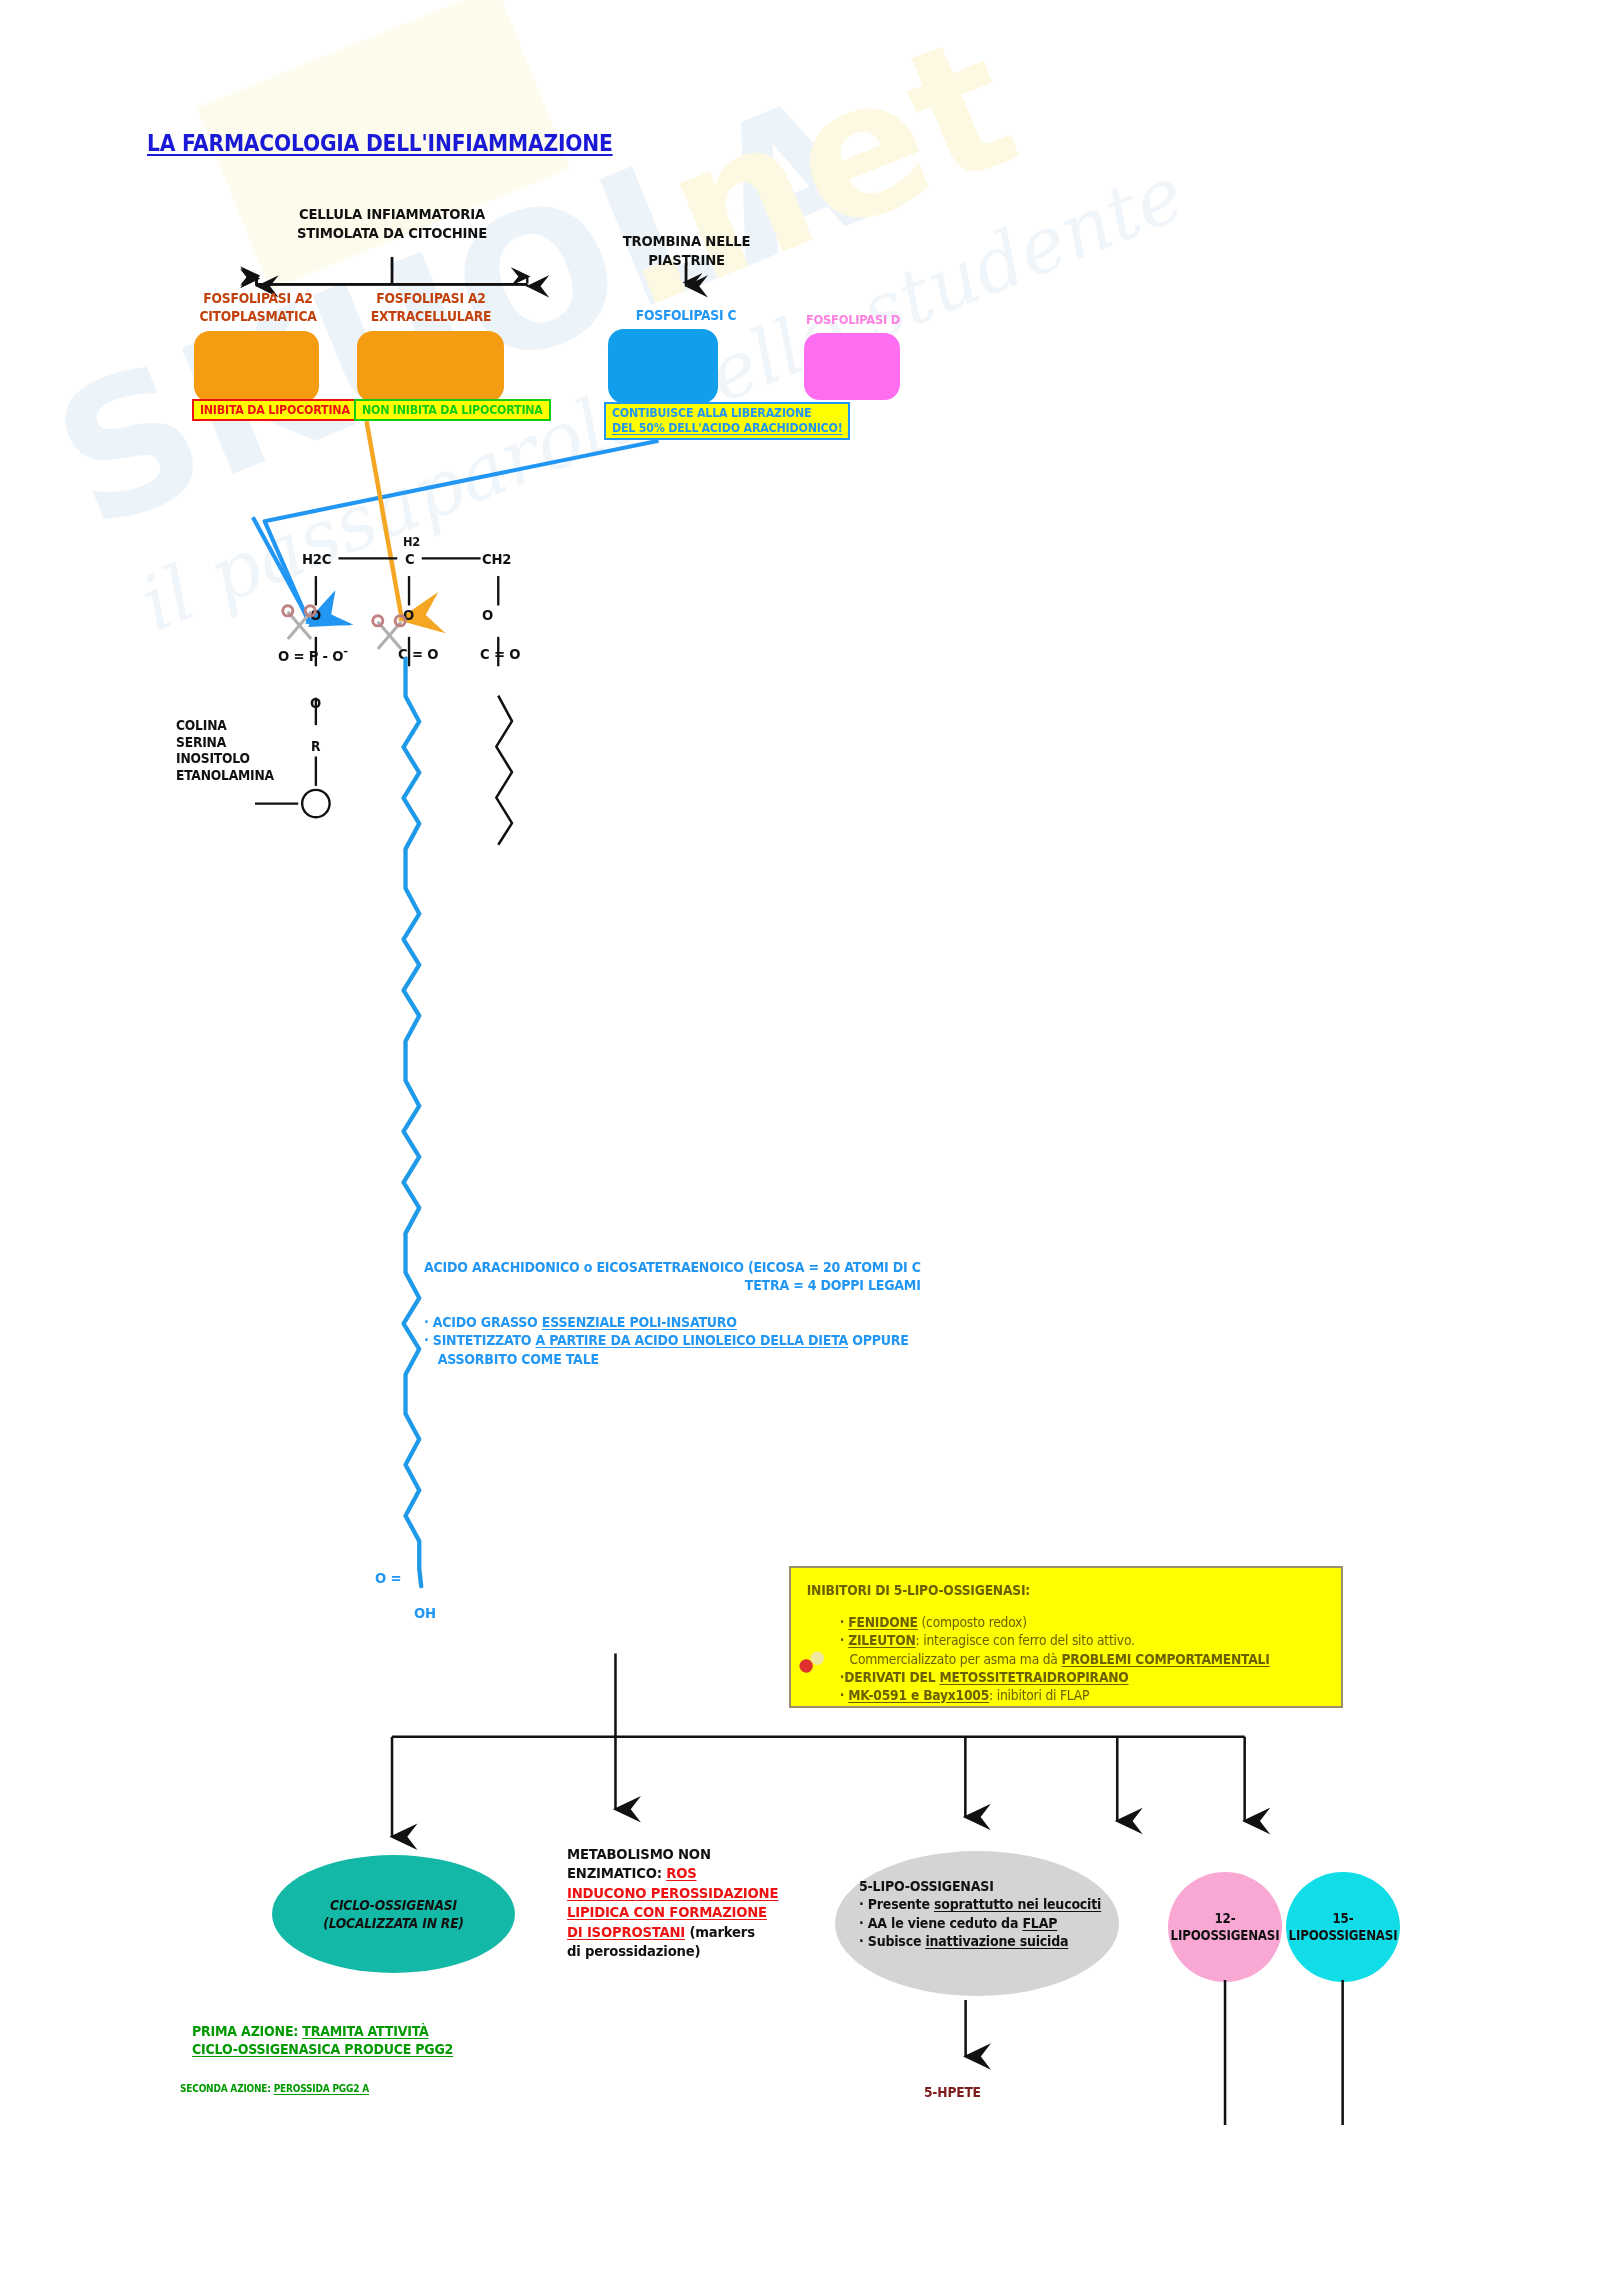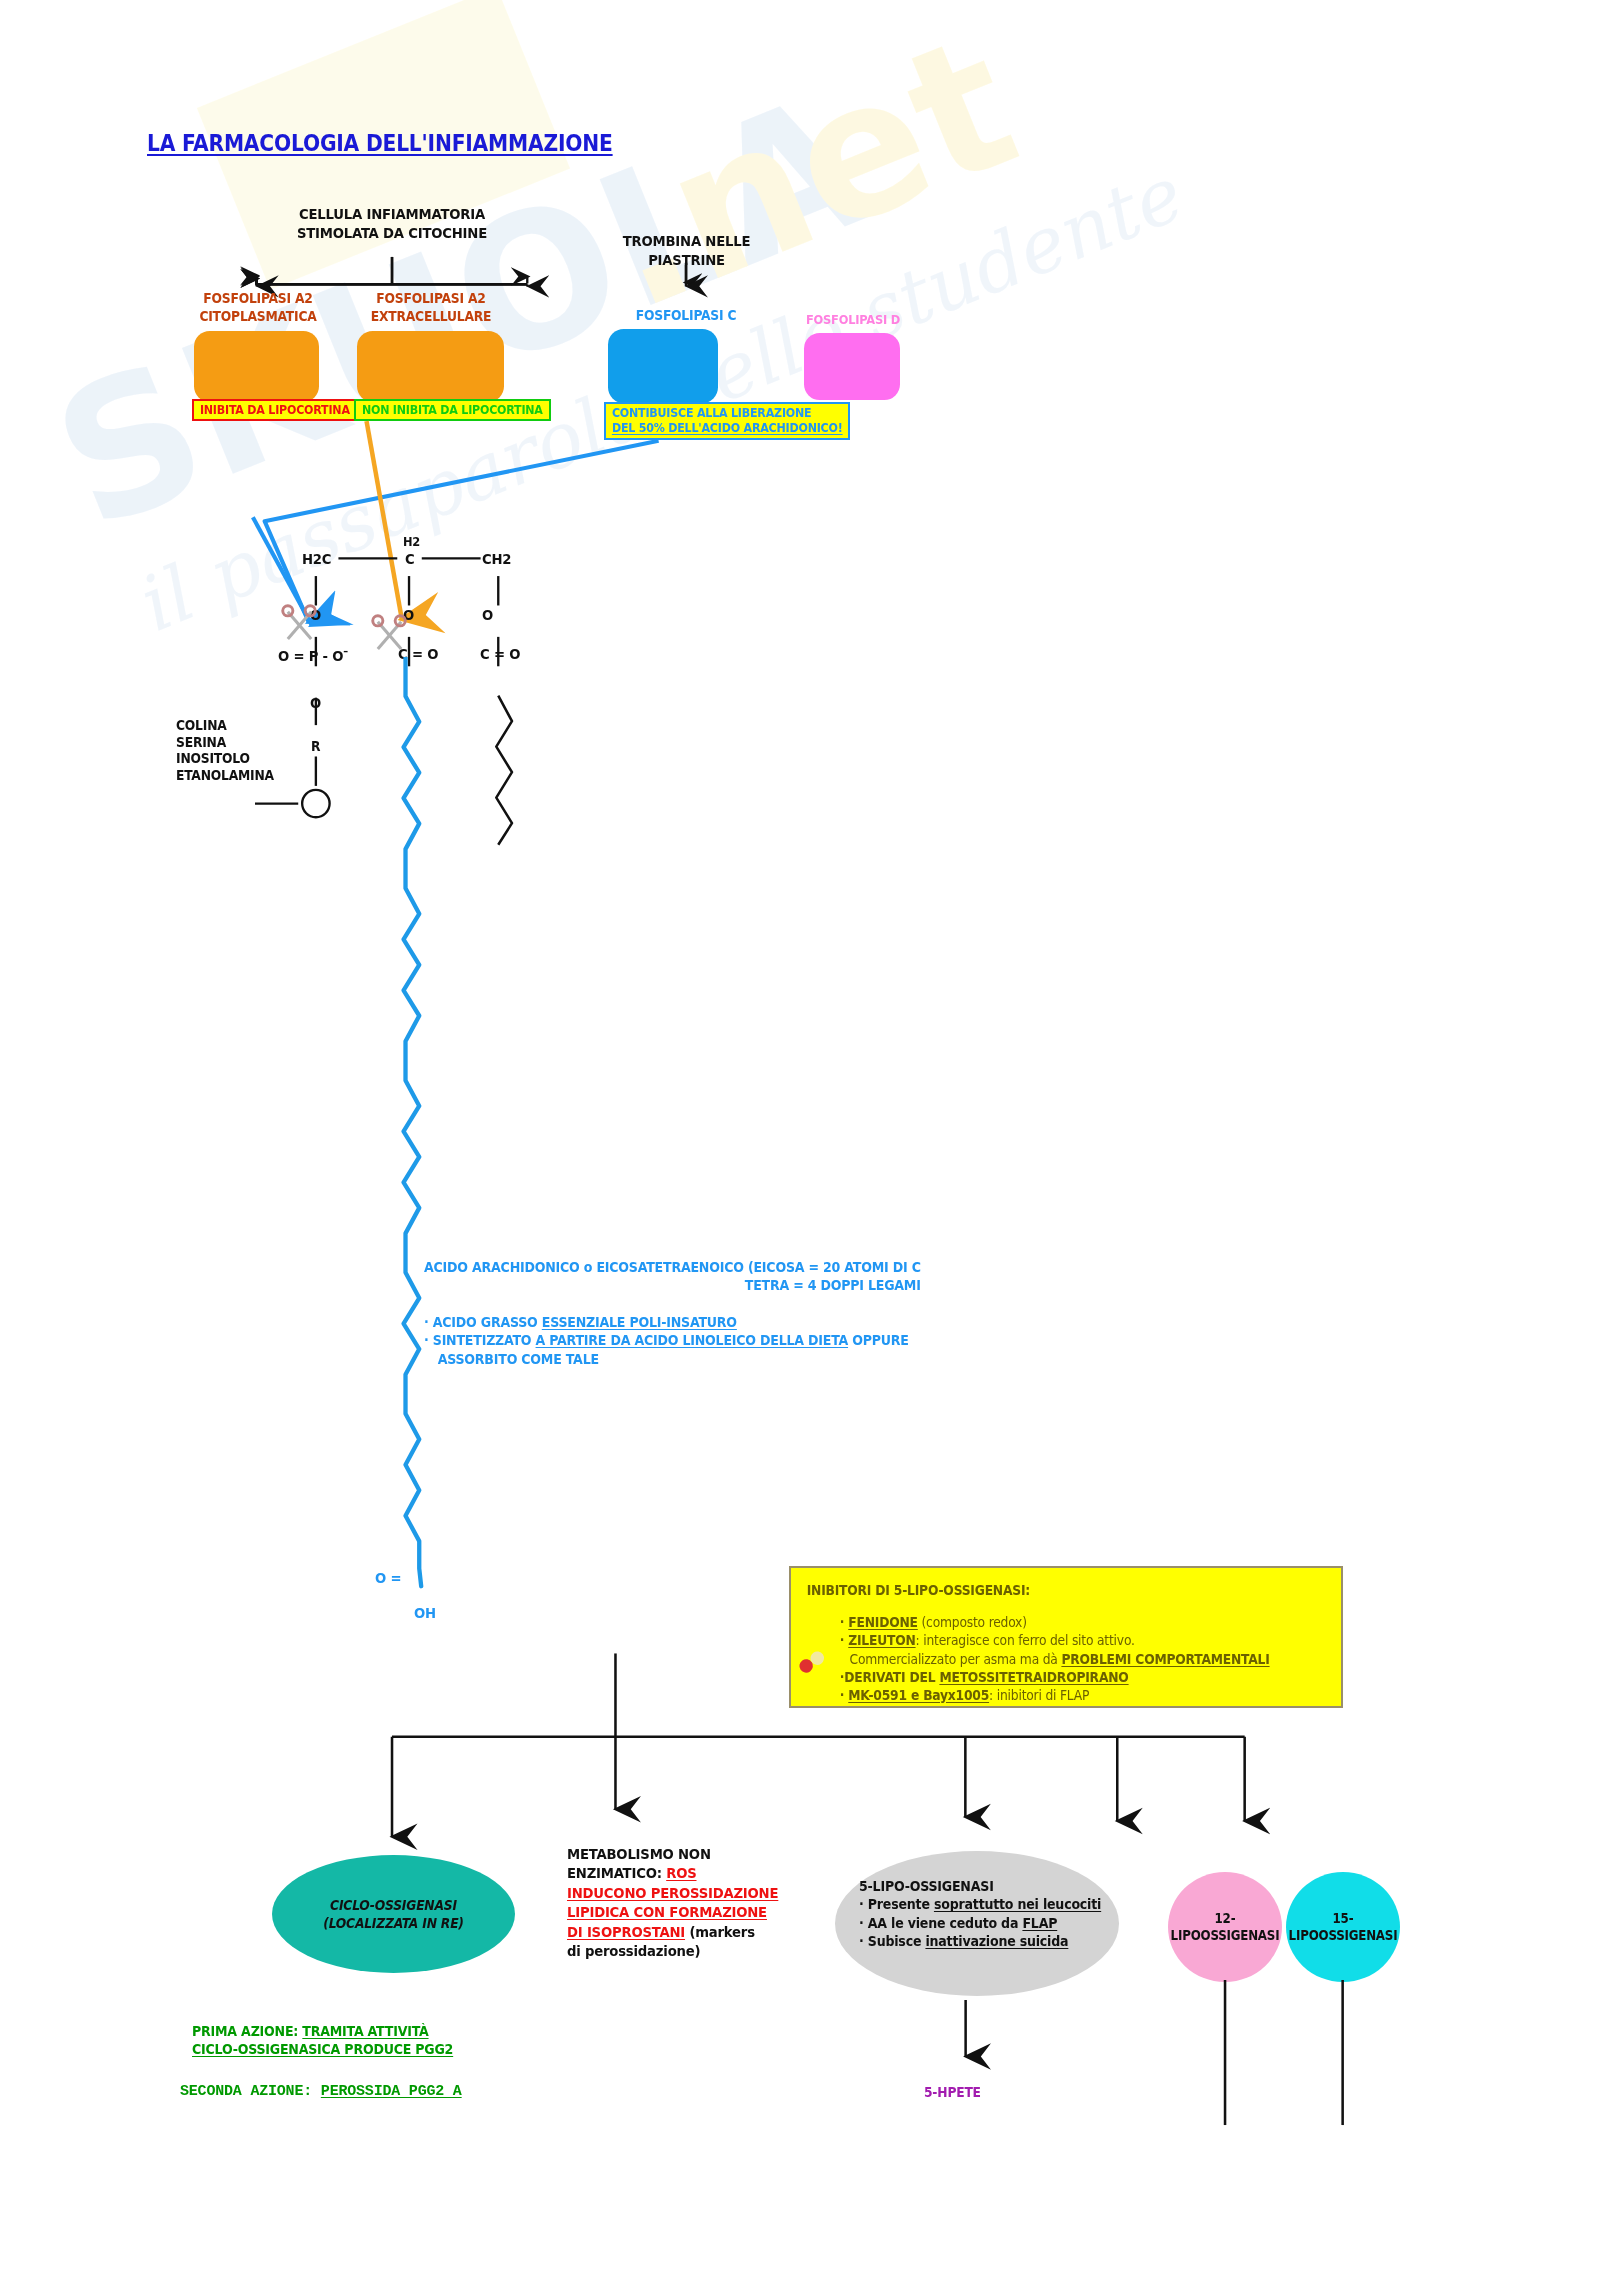--- a/index.html
+++ b/index.html
@@ -25,21 +25,21 @@
   .title {
     color:#1a1ad6; font-size:22.5px; text-decoration:underline;
     text-underline-offset:2.9px; white-space:nowrap;
   }
   .blk { color:#111111; }
   .org { color:#c2410c; }
   .blu { color:#2196f3; }
   .pnk { color:#ff80e0; }
   .grn { color:#009900; }
   .red { color:#ee1111; }
-  .gry { color:#a21caf; }
+  .gry { color:#7f1d1d; }
   .u { text-decoration:underline; text-underline-offset:2px; }
 
   
   .roundbox { border-radius:15.7px; }
   .ellipse  { border-radius:50%; display:flex; align-items:center; justify-content:center; }
 
   .tagbox {
     border:2.9px solid #ee1111; background:#ffff00; color:#ee1111;
     padding:2px 5.9px; white-space:nowrap;
   }
@@ -298,21 +298,21 @@
   <div class="abs ellipse cond blk center lh13" style="left:272px; top:1855px; width:243px; height:118px; background:#14b8a6; font-size:13.7px;font-style:italic;">
     <div>
       <div>CICLO-OSSIGENASI</div>
       <div>(LOCALIZZATA IN RE)</div>
     </div>
   </div>
   <div class="abs cond grn lh13 nowrap" style="left:192px; top:2022px; font-size:14px;">
     <div><span>PRIMA AZIONE: </span><span class="u">TRAMITA ATTIVITÀ</span></div>
     <div class="u">CICLO-OSSIGENASICA PRODUCE PGG2</div>
   </div>
-  <div class="abs cond grn nowrap" style="left:180px; top:2083px; font-size:15px;font-family:Liberation Mono, monospace;"><span>SECONDA AZIONE: </span><span class="u">PEROSSIDA PGG2 A</span></div>
+  <div class="abs cond grn nowrap" style="left:180px; top:2083px; font-size:10px;"><span>SECONDA AZIONE: </span><span class="u">PEROSSIDA PGG2 A</span></div>
 
   <div class="abs cond lh13 nowrap" style="left:567px; top:1844px; font-size:14.7px;">
     <div class="blk">METABOLISMO NON</div>
     <div><span class="blk">ENZIMATICO: </span><span class="red u">ROS</span></div>
     <div class="red u">INDUCONO PEROSSIDAZIONE</div>
     <div class="red u">LIPIDICA CON FORMAZIONE</div>
     <div><span class="red u">DI ISOPROSTANI</span><span class="blk" style="font-weight:bold"> (markers</span></div>
     <div class="blk">di perossidazione)</div>
   </div>
 

